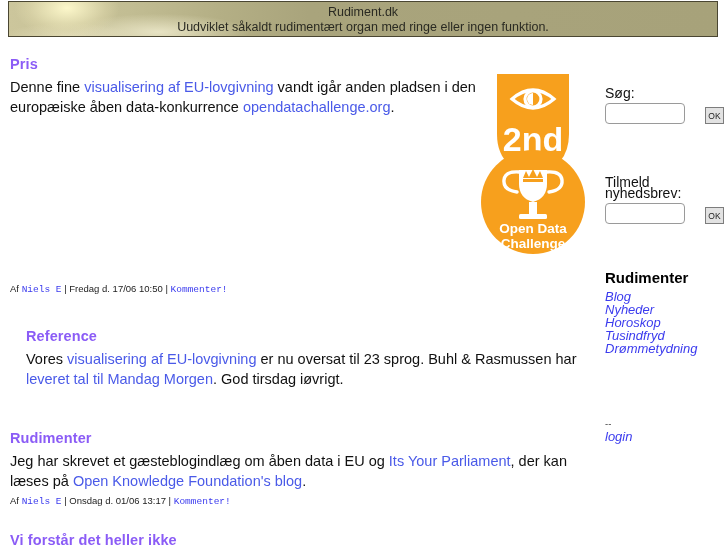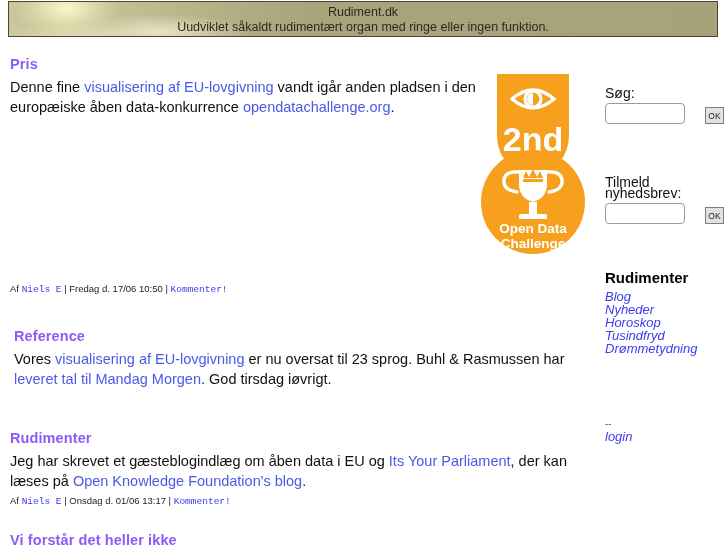--- a/index.html
+++ b/index.html
@@ -93,21 +93,21 @@
     line-height: 12px;
   }
   .post-meta a {
     color: #3b3bee;
     text-decoration: none;
     font-family: Liberation Mono, monospace;
   }
 
   #post-pris { position: absolute; left: 0; top: 6px; width: 470px; }
   #post-pris .post-meta { position: absolute; left: 0; top: 223px; width: 400px; }
-  #post-reference { position: absolute; left: 4px; top: 278px; width: 580px; }
+  #post-reference { position: absolute; left: 16px; top: 278px; width: 580px; }
   #post-henvisning { position: absolute; left: 0; top: 380px; width: 580px; }
   #post-viforstaar { position: absolute; left: 0; top: 482px; width: 580px; }
 
   
   .medal {
     position: absolute;
     left: 479px;
     top: 72px;
     width: 108px;
     height: 185px;

